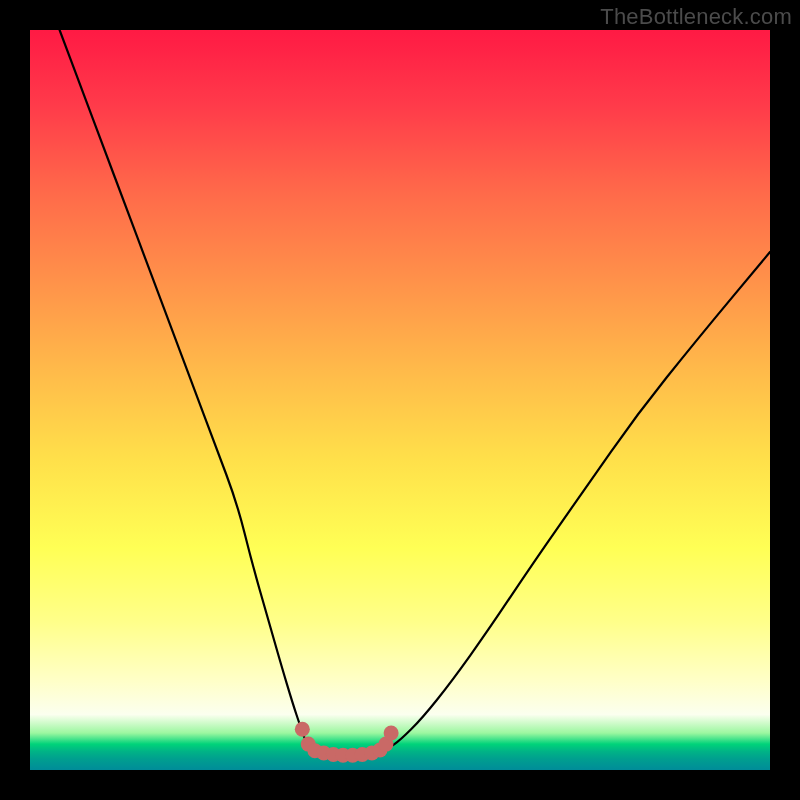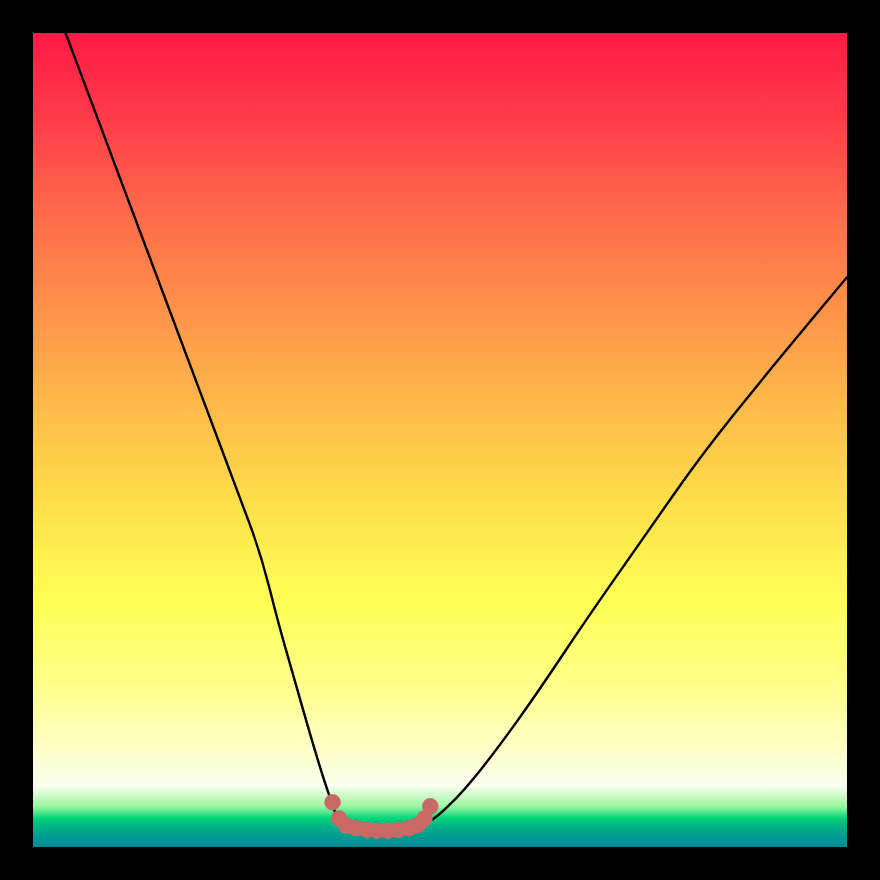--- a/index.html
+++ b/index.html
@@ -79,13 +79,14 @@
         <circle cx="303.40" cy="724.46" r="7.5" fill="#c96966"></circle>
         <circle cx="313.02" cy="725.20" r="7.5" fill="#c96966"></circle>
         <circle cx="322.64" cy="725.20" r="7.5" fill="#c96966"></circle>
         <circle cx="332.26" cy="724.46" r="7.5" fill="#c96966"></circle>
         <circle cx="341.88" cy="722.98" r="7.5" fill="#c96966"></circle>
         <circle cx="350.02" cy="720.02" r="7.5" fill="#c96966"></circle>
         <circle cx="355.94" cy="714.10" r="7.5" fill="#c96966"></circle>
         <circle cx="361.12" cy="703.00" r="7.5" fill="#c96966"></circle>
       </svg>
   </div>
+  <div class="watermark">TheBottleneck.com</div>
 </div>
 
 </body></html>

